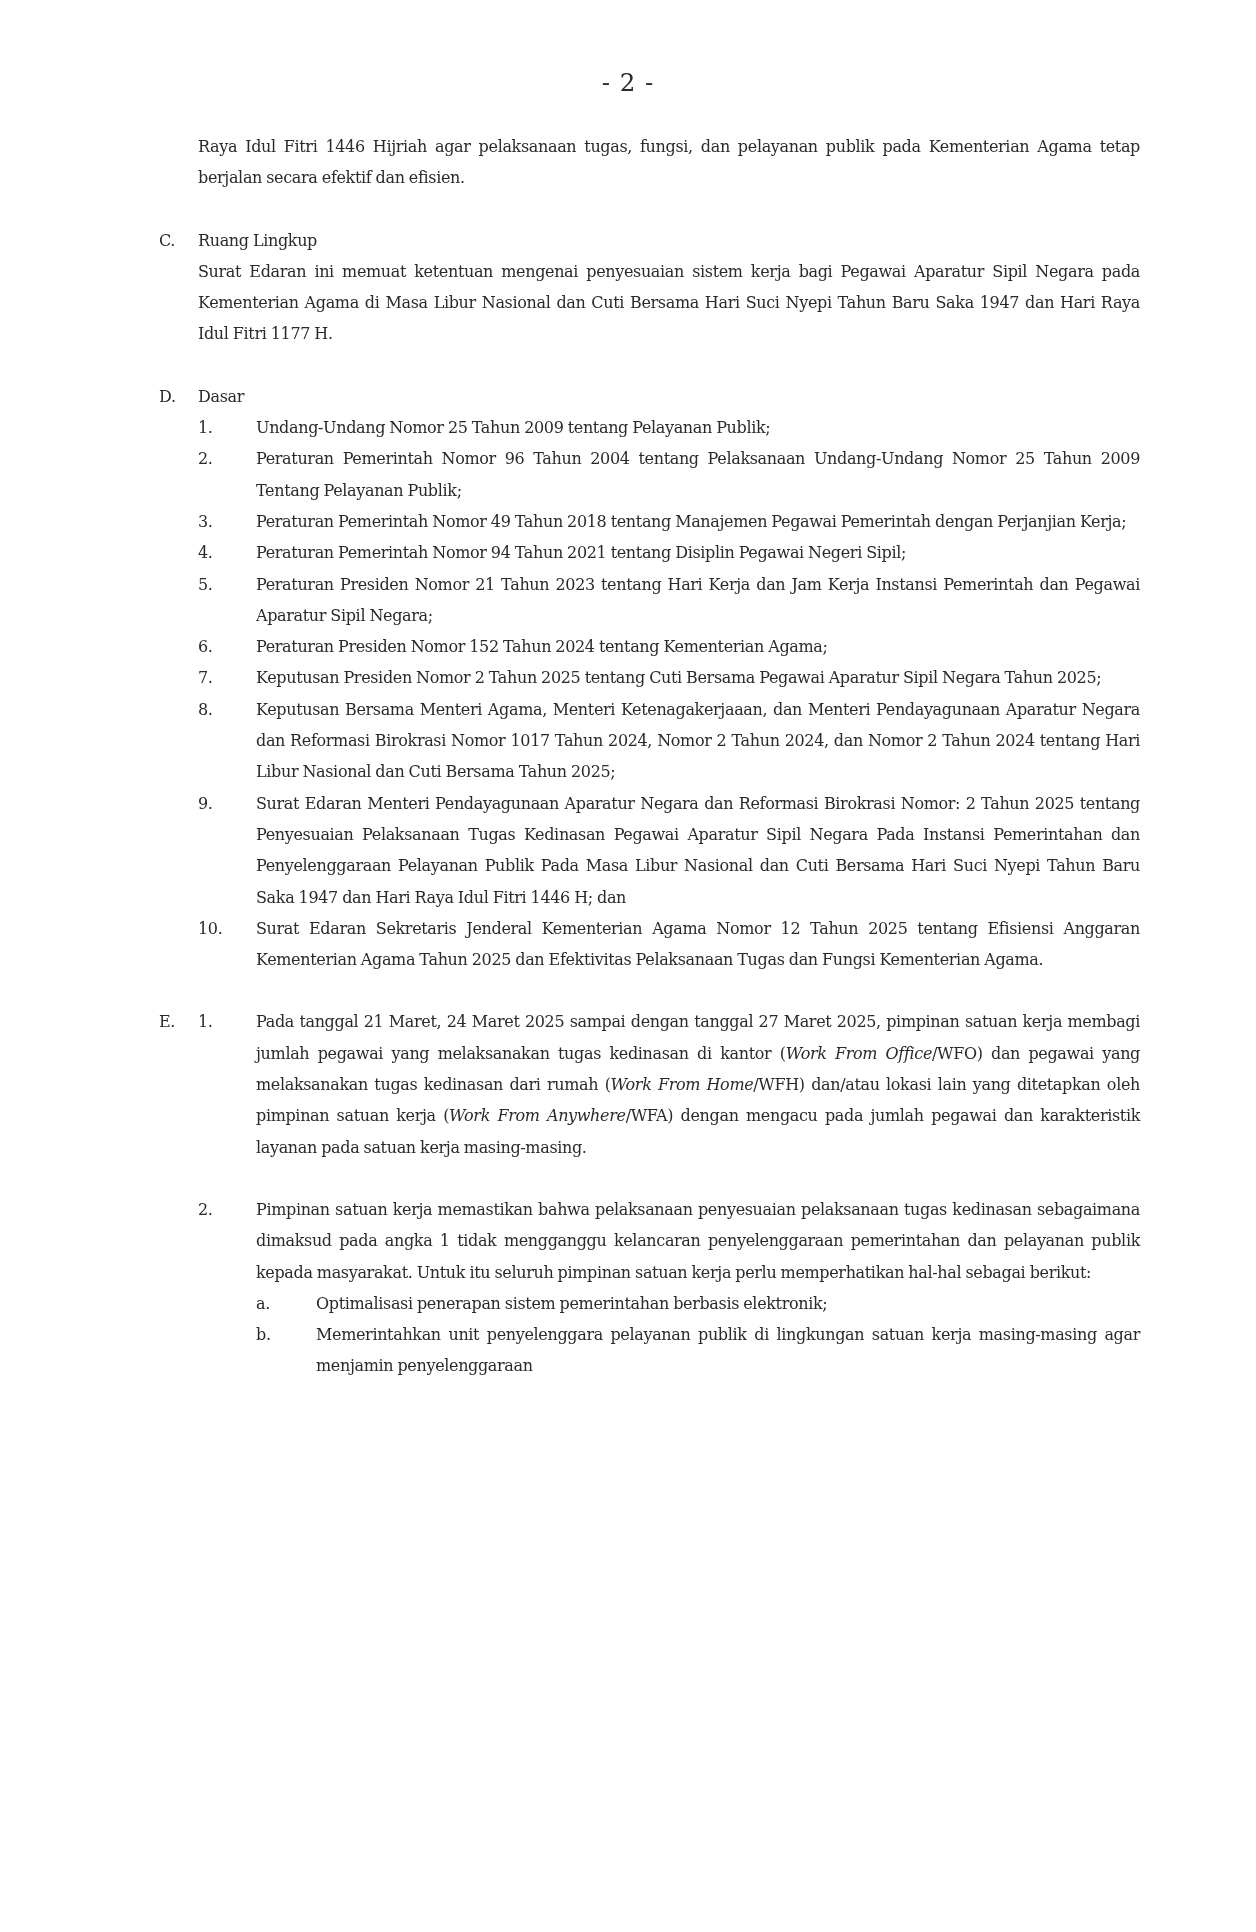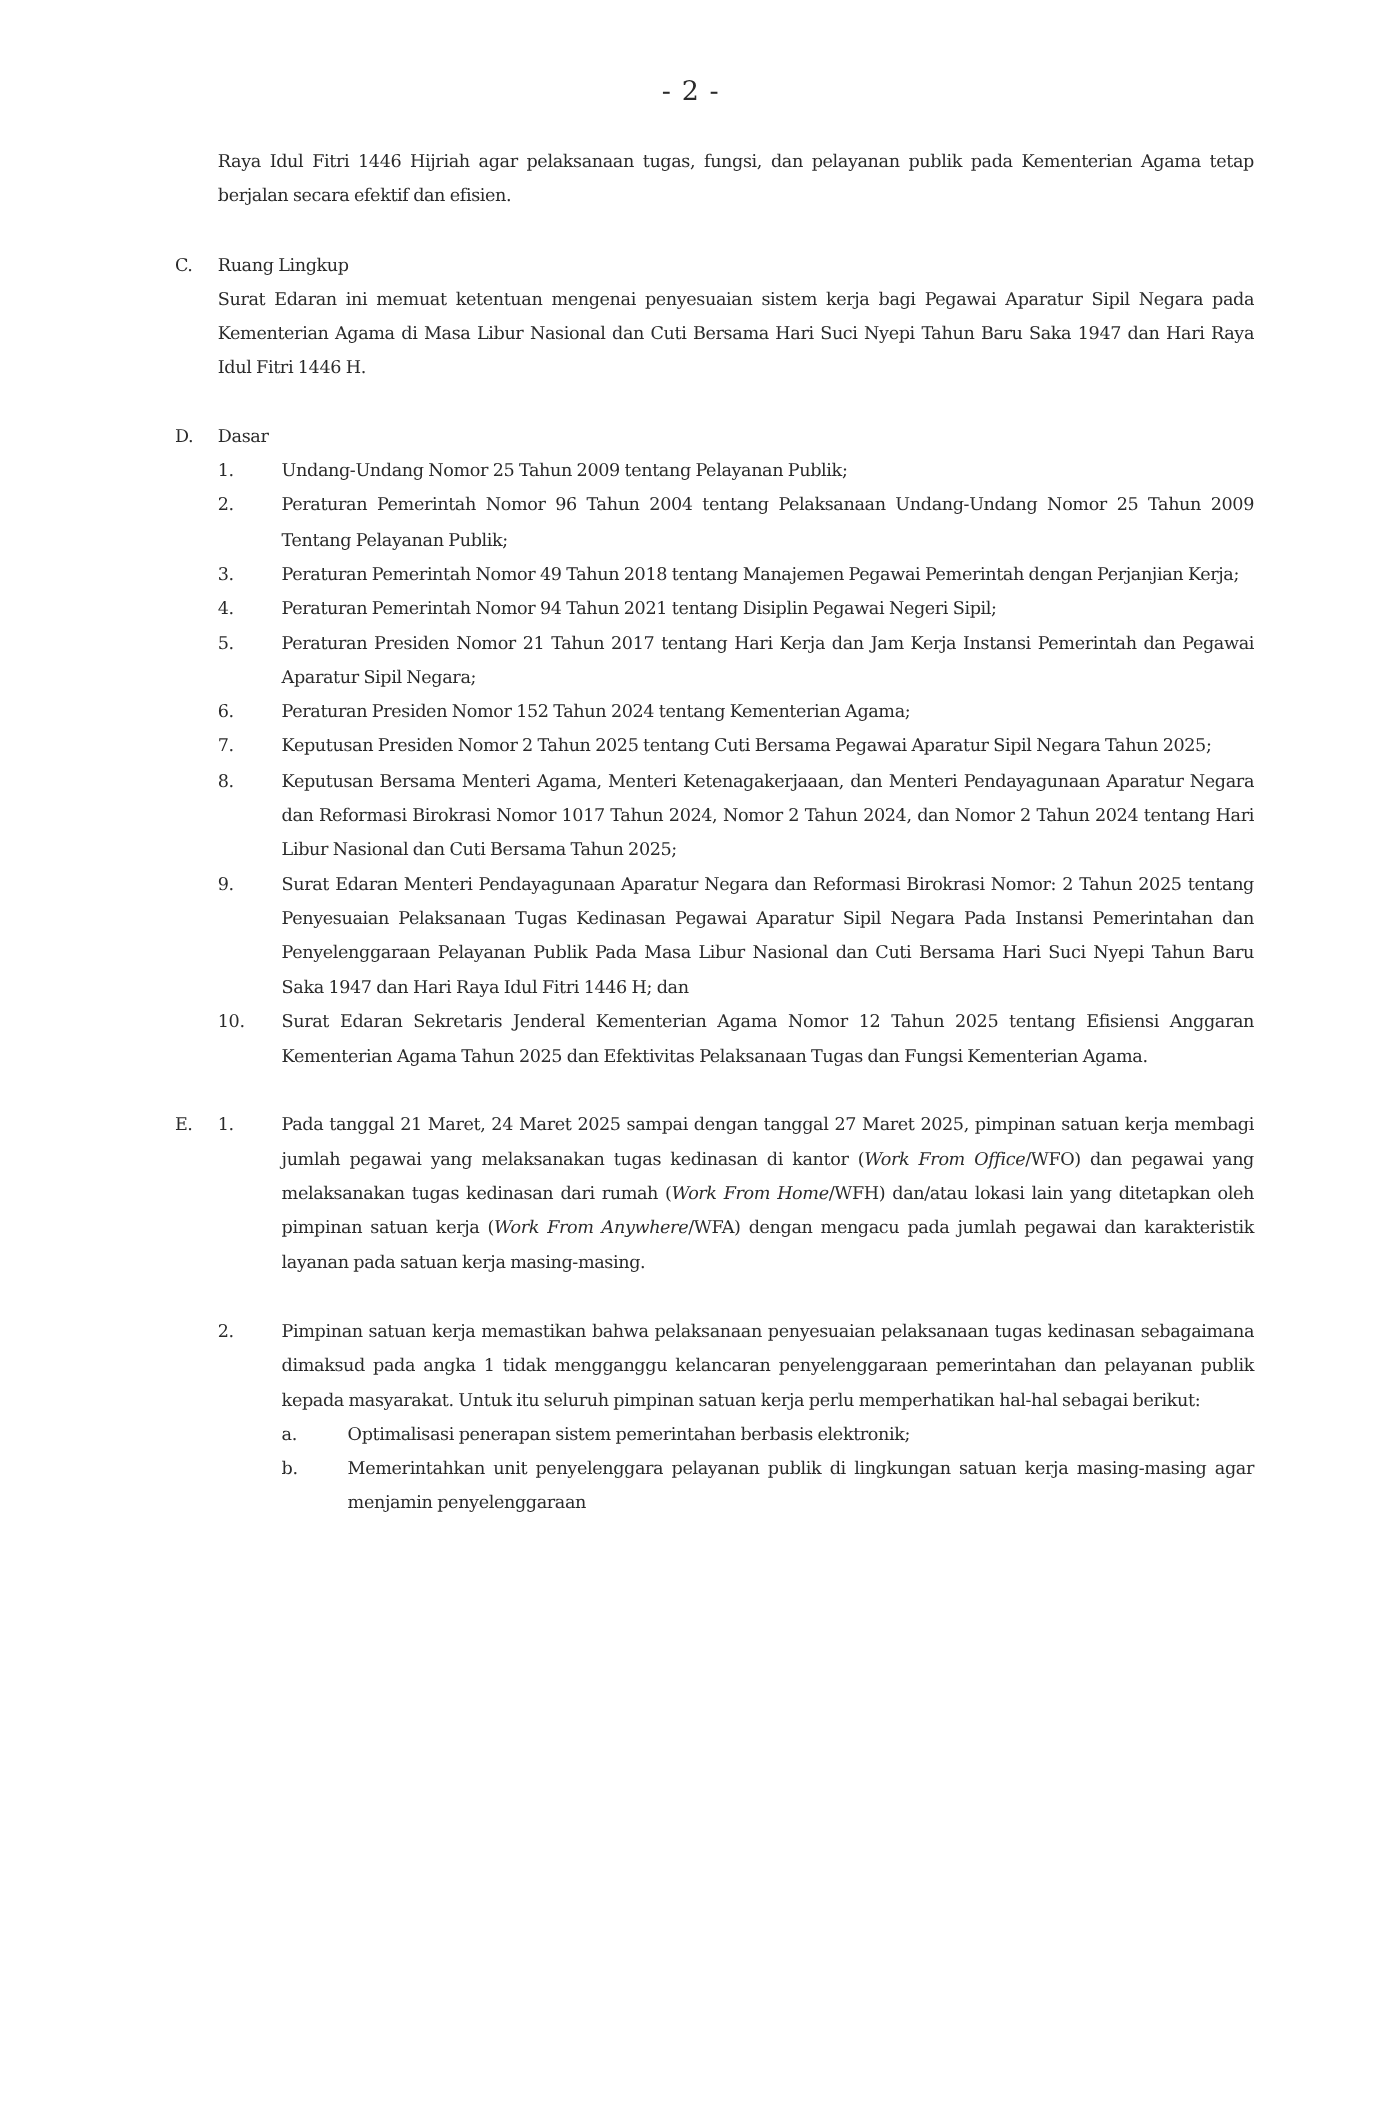--- a/index.html
+++ b/index.html
@@ -88,32 +88,32 @@
 
   <div class="page-number">- 2 -</div>
 
   <div class="content">
 
     <p class="intro just">Raya Idul Fitri 1446 Hijriah agar pelaksanaan tugas, fungsi, dan pelayanan publik pada Kementerian Agama tetap berjalan secara efektif dan efisien.</p>
 
     <section class="section">
       <span class="section-letter">C.</span>
       <h2 class="section-title">Ruang Lingkup</h2>
-      <p class="just">Surat Edaran ini memuat ketentuan mengenai penyesuaian sistem kerja bagi Pegawai Aparatur Sipil Negara pada Kementerian Agama di Masa Libur Nasional dan Cuti Bersama Hari Suci Nyepi Tahun Baru Saka 1947 dan Hari Raya Idul Fitri 1446 H.</p>
+      <p class="just">Surat Edaran ini memuat ketentuan mengenai penyesuaian sistem kerja bagi Pegawai Aparatur Sipil Negara pada Kementerian Agama di Masa Libur Nasional dan Cuti Bersama Hari Suci Nyepi Tahun Baru Saka 1947 dan Hari Raya Idul Fitri 1177 H.</p>
     </section>
 
     <section class="section">
       <span class="section-letter">D.</span>
       <h2 class="section-title">Dasar</h2>
       <ol class="numbered">
         <li><span class="num">1.</span><span>Undang-Undang Nomor 25 Tahun 2009 tentang Pelayanan Publik;</span></li>
         <li><span class="num">2.</span><span>Peraturan Pemerintah Nomor 96 Tahun 2004 tentang Pelaksanaan Undang-Undang Nomor 25 Tahun 2009 Tentang Pelayanan Publik;</span></li>
         <li><span class="num">3.</span><span>Peraturan Pemerintah Nomor 49 Tahun 2018 tentang Manajemen Pegawai Pemerintah dengan Perjanjian Kerja;</span></li>
         <li><span class="num">4.</span><span>Peraturan Pemerintah Nomor 94 Tahun 2021 tentang Disiplin Pegawai Negeri Sipil;</span></li>
-        <li><span class="num">5.</span><span>Peraturan Presiden Nomor 21 Tahun 2017 tentang Hari Kerja dan Jam Kerja Instansi Pemerintah dan Pegawai Aparatur Sipil Negara;</span></li>
+        <li><span class="num">5.</span><span>Peraturan Presiden Nomor 21 Tahun 2023 tentang Hari Kerja dan Jam Kerja Instansi Pemerintah dan Pegawai Aparatur Sipil Negara;</span></li>
         <li><span class="num">6.</span><span>Peraturan Presiden Nomor 152 Tahun 2024 tentang Kementerian Agama;</span></li>
         <li><span class="num">7.</span><span>Keputusan Presiden Nomor 2 Tahun 2025 tentang Cuti Bersama Pegawai Aparatur Sipil Negara Tahun 2025;</span></li>
         <li><span class="num">8.</span><span>Keputusan Bersama Menteri Agama, Menteri Ketenagakerjaaan, dan Menteri Pendayagunaan Aparatur Negara dan Reformasi Birokrasi Nomor 1017 Tahun 2024, Nomor 2 Tahun 2024, dan Nomor 2 Tahun 2024 tentang Hari Libur Nasional dan Cuti Bersama Tahun 2025;</span></li>
         <li><span class="num">9.</span><span>Surat Edaran Menteri Pendayagunaan Aparatur Negara dan Reformasi Birokrasi Nomor: 2 Tahun 2025 tentang Penyesuaian Pelaksanaan Tugas Kedinasan Pegawai Aparatur Sipil Negara Pada Instansi Pemerintahan dan Penyelenggaraan Pelayanan Publik Pada Masa Libur Nasional dan Cuti Bersama Hari Suci Nyepi Tahun Baru Saka 1947 dan Hari Raya Idul Fitri 1446 H; dan</span></li>
         <li><span class="num">10.</span><span>Surat Edaran Sekretaris Jenderal Kementerian Agama Nomor 12 Tahun 2025 tentang Efisiensi Anggaran Kementerian Agama Tahun 2025 dan Efektivitas Pelaksanaan Tugas dan Fungsi Kementerian Agama.</span></li>
       </ol>
     </section>
 
     <section class="section">
       <span class="section-letter">E.</span>

